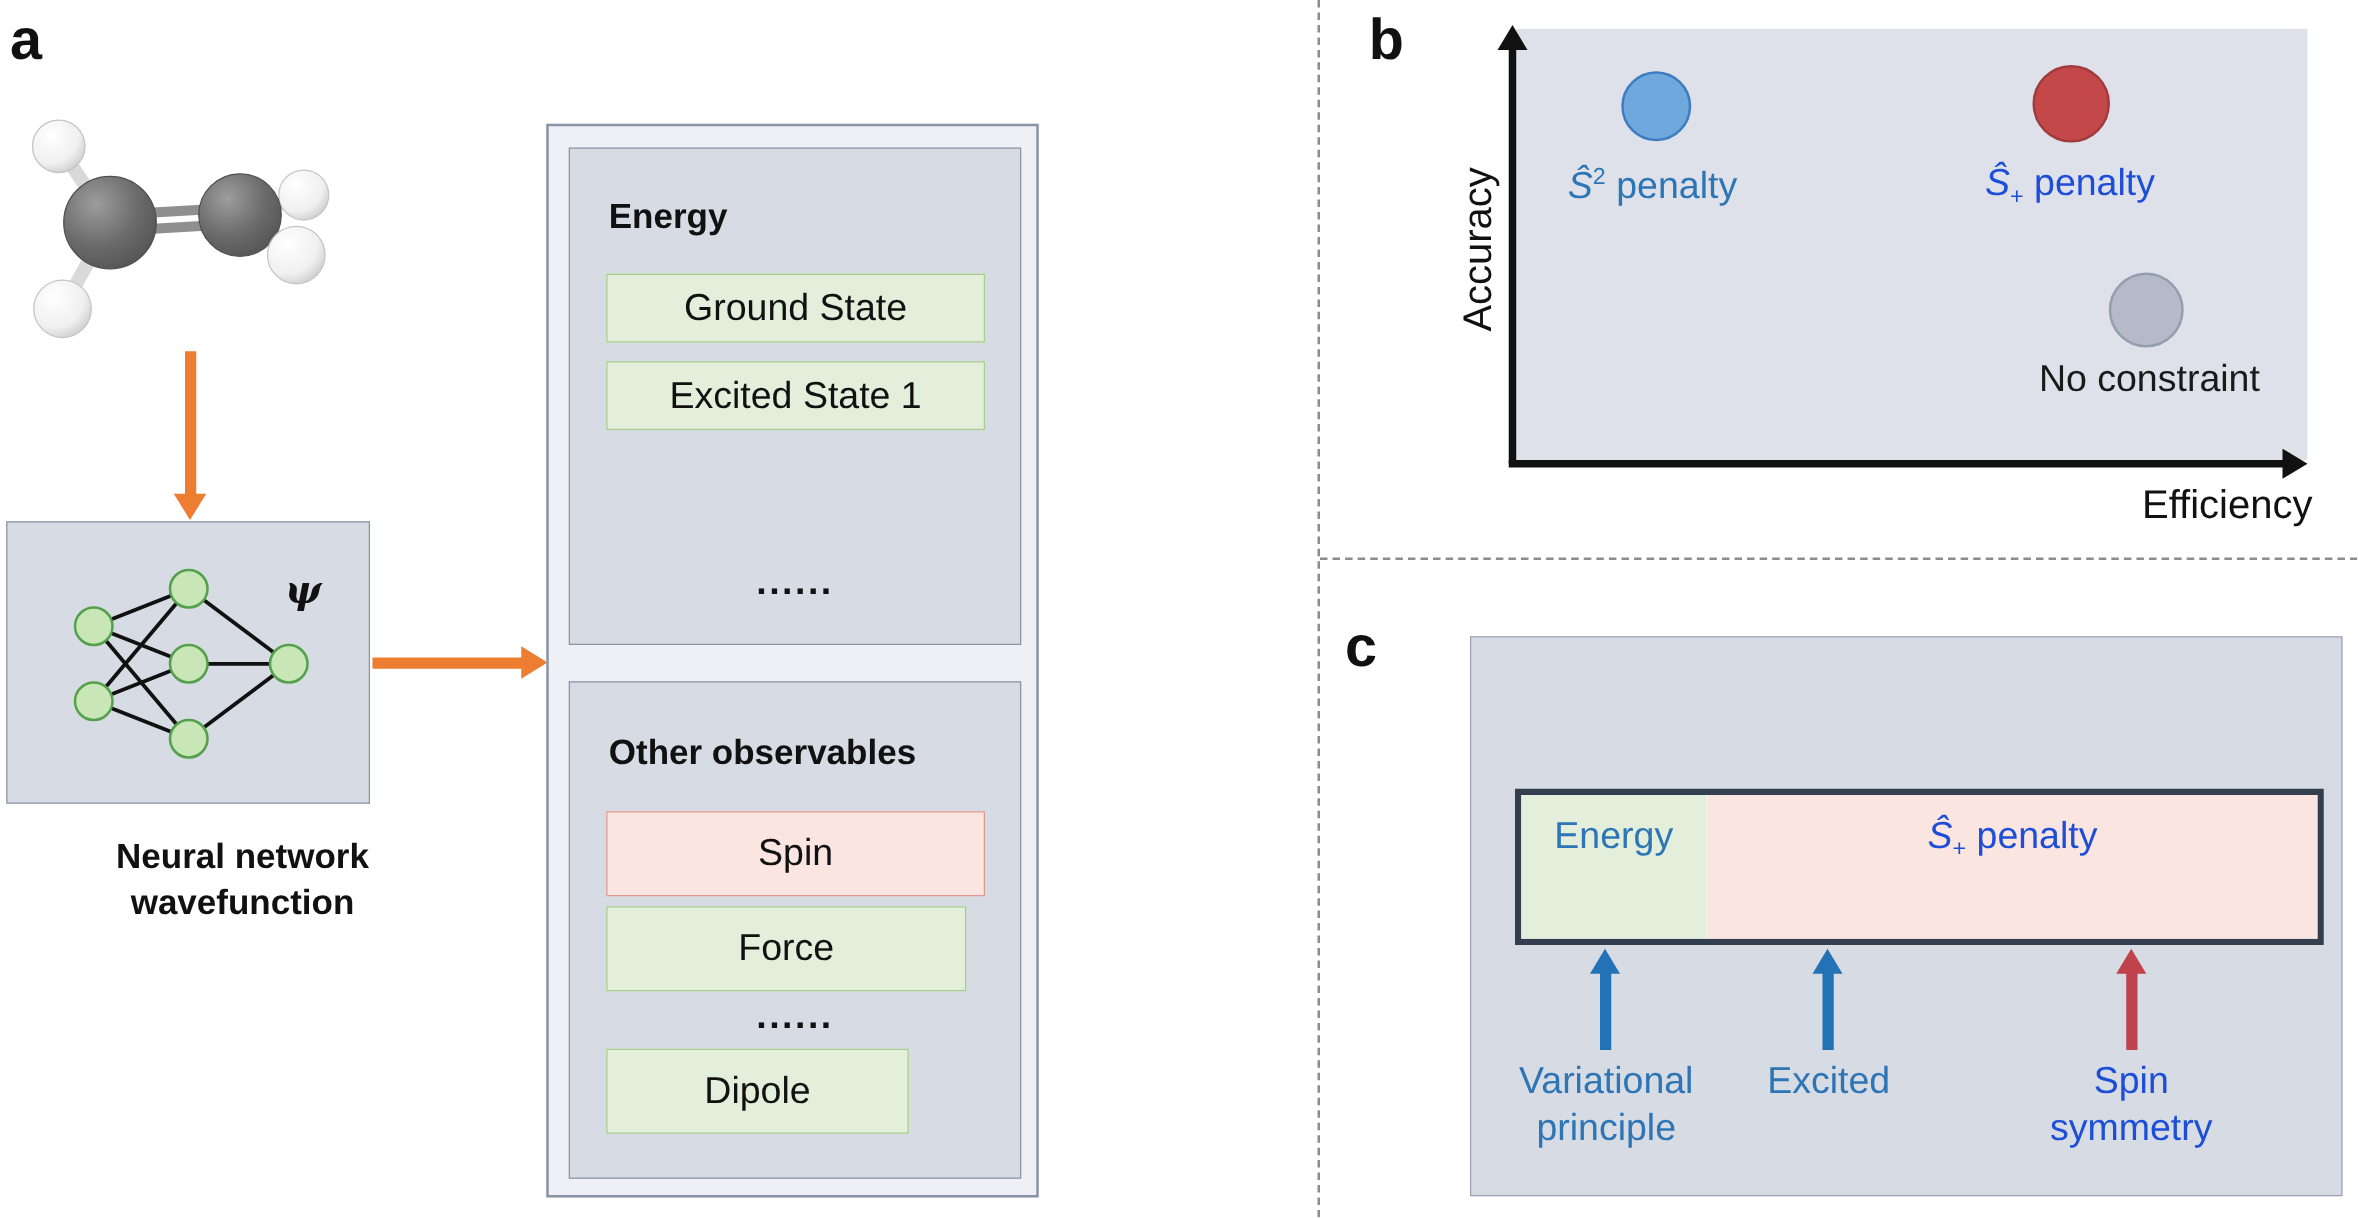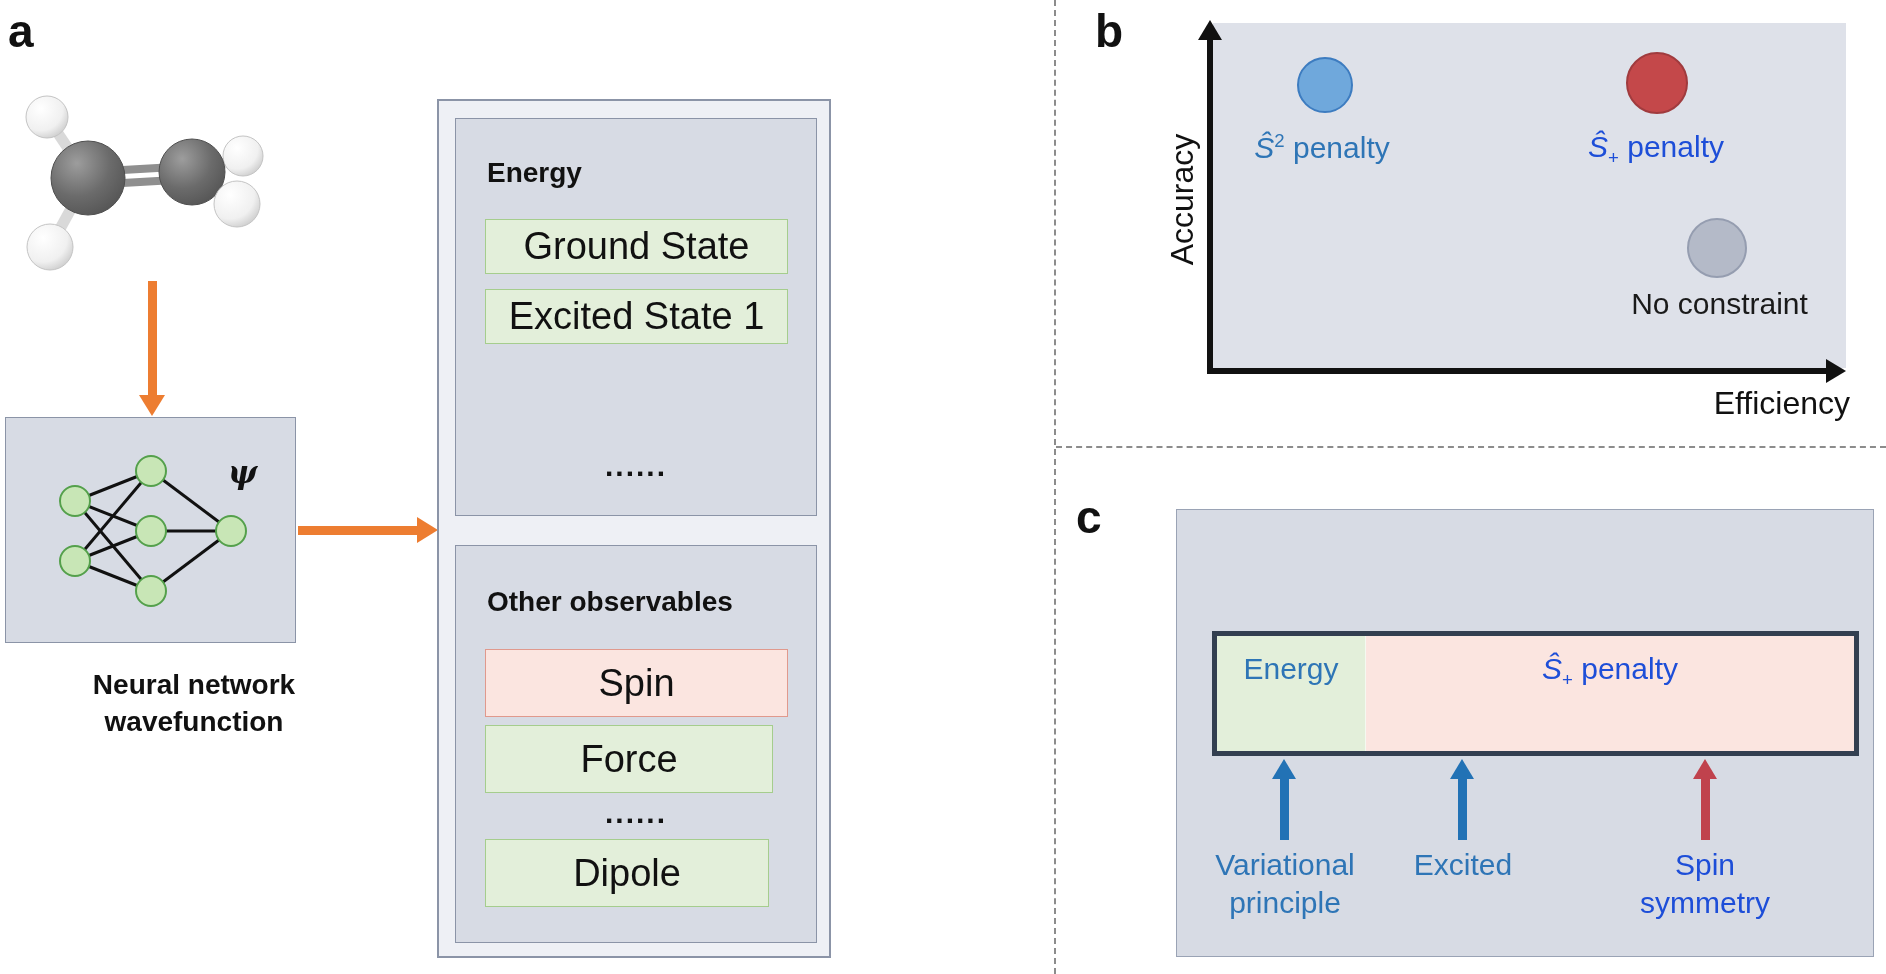--- a/index.html
+++ b/index.html
@@ -8,21 +8,21 @@
   .abs{position:absolute;}
   .panel-label{font-size:46px;font-weight:bold;color:#111;}
   
   .vdash{left:1054px;top:0;width:0;height:974px;border-left:2px dashed #8c8c8c;}
   .hdash{left:1056px;top:446px;width:830px;height:0;border-top:2px dashed #8c8c8c;}
   
   .graybox{background:#d7dbe4;border:1.5px solid #8b94a7;box-sizing:border-box;}
   .outerbox{background:#eef0f5;border:2px solid #8b94a7;box-sizing:border-box;}
   .hdr{font-weight:bold;font-size:28px;color:#111;}
   .row{box-sizing:border-box;display:flex;align-items:center;justify-content:center;
-       font-size:38px;color:#111;}
+       font-size:30px;color:#111;}
   .row-green{background:#e3efda;border:1.5px solid #a5cd8d;}
   .row-pink{background:#fbe5e0;border:1.5px solid #e0998d;}
   .dots{font-size:30px;font-weight:bold;letter-spacing:2px;text-align:center;color:#111;}
   
   .oshaft{background:#ED7D31;}
   .tri{width:0;height:0;}
   .caption{font-weight:bold;font-size:28px;line-height:37px;text-align:center;color:#111;}
   .psi{font-family:"DejaVu Serif", serif;font-style:italic;font-weight:bold;font-size:31px;color:#111;}
   
   .plotbg{background:#dee1e9;}
@@ -134,21 +134,21 @@
 
     <div class="abs graybox" style="left:16px;top:444px;width:362px;height:398px;">
       <div class="abs hdr" style="left:31px;top:40px;">Other observables</div>
       <div class="abs row row-pink" style="left:29px;top:103px;width:303px;height:68px;">
         <span>Spin</span>
       </div>
       <div class="abs row row-green" style="left:29px;top:179px;width:288px;height:68px;">
         <span>Force</span>
       </div>
       <div class="abs dots" style="left:0;top:250px;width:360px;">......</div>
-      <div class="abs row row-green" style="left:29px;top:293px;width:284px;height:68px;">
+      <div class="abs row row-green" style="left:29px;top:293px;width:242px;height:68px;">
         <span>Dipole</span>
       </div>
     </div>
   </div>
 
   <div class="abs panel-label" style="left:1095px;top:4px;">b</div>
 
   <div class="abs plotbg" style="left:1213px;top:23px;width:633px;height:345px;"></div>
 
   <div class="abs axis" style="left:1207px;top:38px;width:6px;height:333px;"></div>

